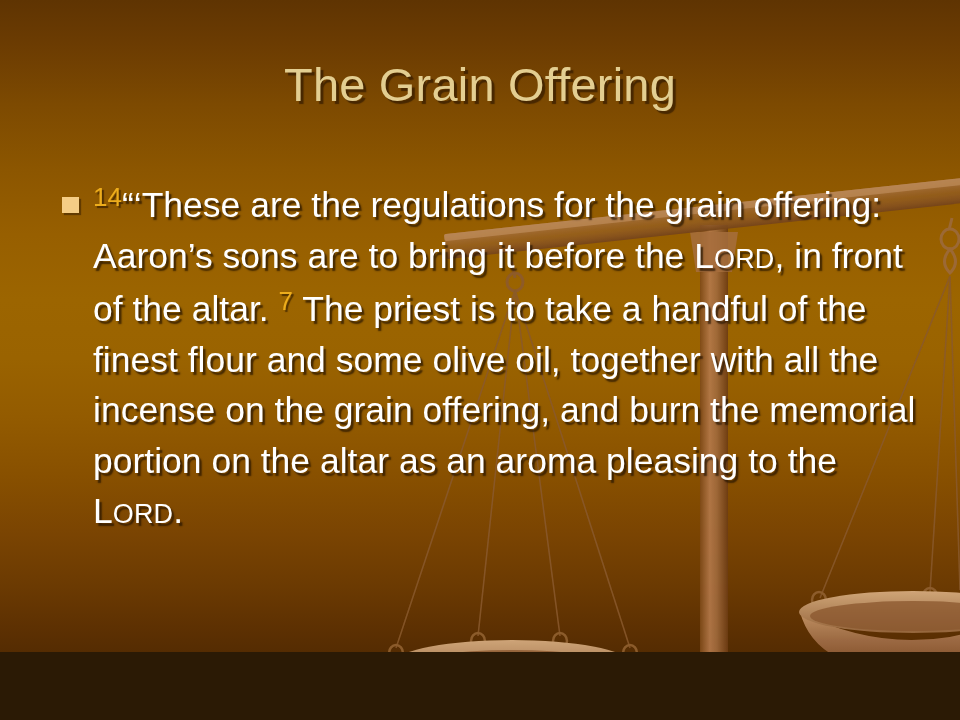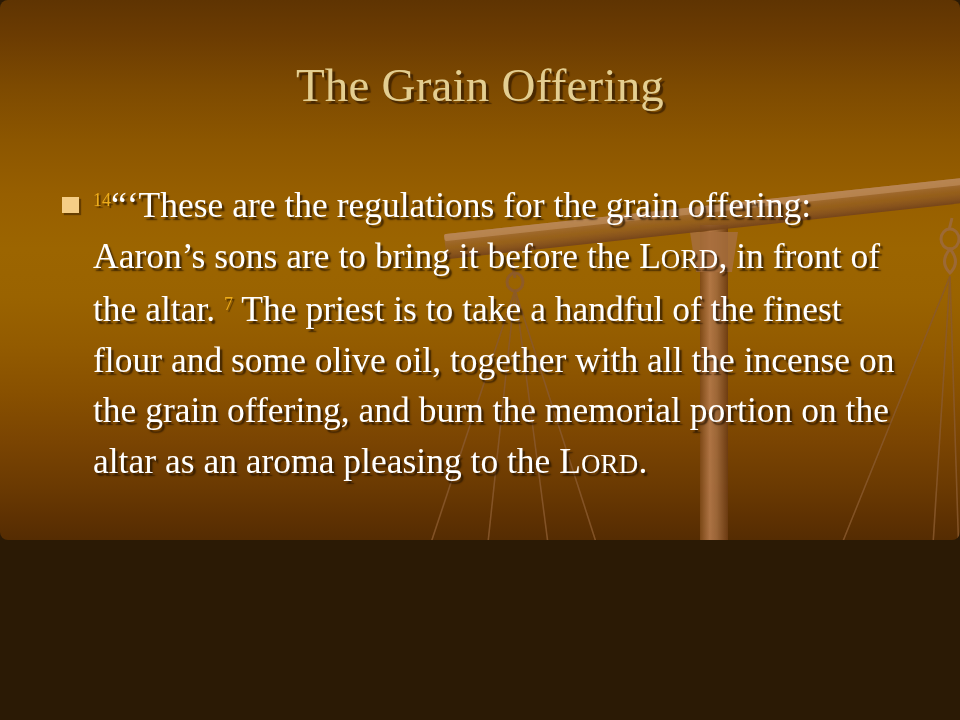--- a/index.html
+++ b/index.html
@@ -4,39 +4,38 @@
 <title>The Grain Offering</title>
 <style>
   html, body {
     margin: 0;
     padding: 0;
     background: #2b1a05;
   }
   .slide {
     position: relative;
     width: 960px;
-    height: 540px;
+    height: 652px;
     overflow: hidden;
-    font-family: Liberation Serif, serif;
+    font-family: Liberation Sans, sans-serif;
     background:
       linear-gradient(to bottom,
         #5f3402 0%,
         #6c3c02 7%,
         #7d4a01 16%,
         #8c5600 26%,
         #975f00 36%,
         #9c6500 46%,
         #9a6300 55%,
         #935b00 64%,
         #885000 73%,
         #7a4402 82%,
         #6b3a02 90%,
         #5e3102 96%,
         #552c02 100%);
-    border-radius: 8px;
   }
 
   
   .art {
     position: absolute;
     inset: 0;
     pointer-events: none;
   }
   .art svg { display: block; width: 960px; height: 720px; }
 
@@ -83,21 +82,21 @@
     font-size: 35.5px;
     line-height: 50.5px;
     color: #ffffff;
     text-shadow: 2.5px 2.5px 1.5px rgba(35,18,0,0.72);
     text-align: left;
     font-weight: 400;
     margin: 0;
   }
   .vnum {
     color: #edad1c;
-    font-size: 18px;
+    font-size: 26px;
     vertical-align: 11px;
     line-height: 0;
     text-shadow: 2px 2px 1px rgba(35,18,0,0.6);
     margin-top: 22px;
   }
   .smallcaps-l { }
   .smallcaps-rest {
     font-size: 0.76em;
     letter-spacing: 0.2px;
   }

